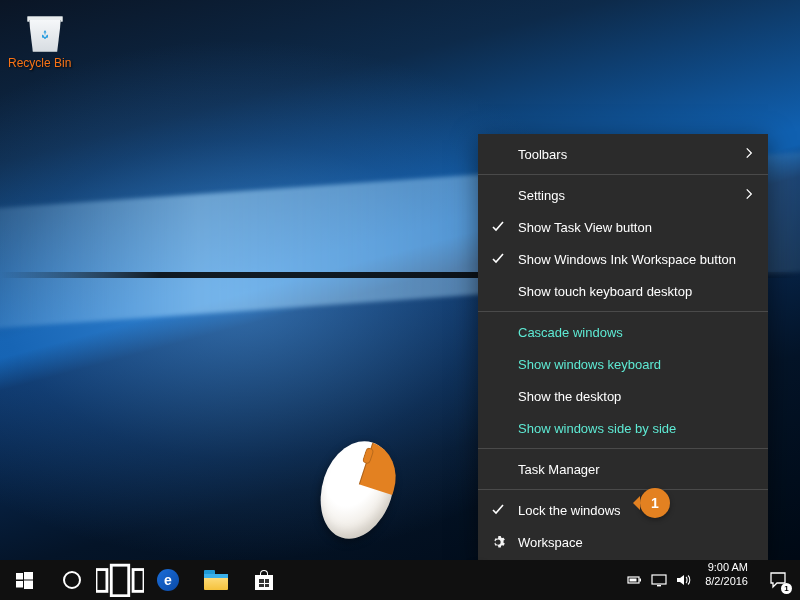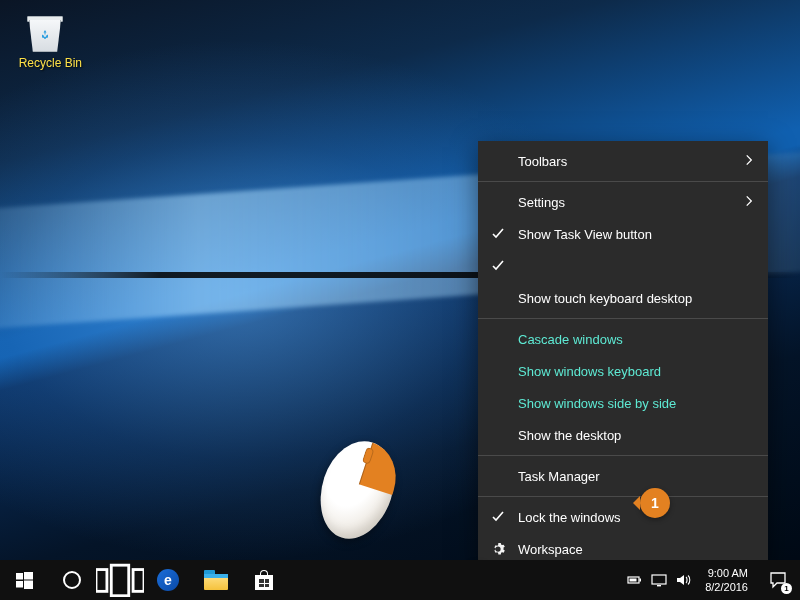--- a/index.html
+++ b/index.html
@@ -23,21 +23,21 @@
   filter: blur(2px);
 }
 .darkline {
   position: absolute; left: 0; top: 272px; width: 100%; height: 6px;
   background: linear-gradient(90deg, transparent, rgba(0,0,0,0.85) 20%, rgba(0,0,0,0.85) 80%, transparent);
 }
 
 
 .desktop-icon {
   position: absolute; top: 6px; left: 8px;
-  width: 74px; text-align: right; color: #fde047;
+  width: 74px; text-align: left; color: #f97316;
   font-size: 12px; cursor: pointer;
 }
 .desktop-icon .iconimg { width: 48px; height: 48px; margin: 0 auto 2px; position: relative; }
 .bin-body {
   position: absolute; bottom: 2px; left: 8px; width: 32px; height: 32px;
   background: linear-gradient(180deg, #f5f7f9 0%, #d8dde2 100%);
   border: 1px solid #aab2b8; border-top: none;
   clip-path: polygon(0 0, 100% 0, 88% 100%, 12% 100%);
 }
 .bin-lid {
@@ -70,31 +70,31 @@
 }
 .explorer { width: 24px; height: 20px; position: relative; }
 .explorer .tab { position: absolute; top: 0; left: 0; width: 11px; height: 5px; background: #1f9ad6; border-radius: 1px 1px 0 0; }
 .explorer .body { position: absolute; top: 4px; left: 0; width: 24px; height: 16px; background: linear-gradient(180deg, #ffe28a, #f5c23c); border-radius: 1px; }
 .explorer .accent { position: absolute; top: 4px; left: 0; width: 24px; height: 4px; background: #3ab0ea; }
 .store { width: 20px; height: 20px; position: relative; }
 .store .bag { position: absolute; bottom: 0; left: 1px; width: 18px; height: 15px; background: #fff; }
 .store .handle { position: absolute; top: 0; left: 6px; width: 8px; height: 7px; border: 1.5px solid #fff; border-bottom: none; border-radius: 4px 4px 0 0; }
 .store .win { position: absolute; bottom: 3px; left: 5px; width: 10px; height: 8px; }
 
-.tb-right { margin-left: auto; display: flex; align-items: center; height: 100%; }
+.tb-right { margin-left: auto; display: flex; height: 100%; }
 .tray-icons { display: flex; align-items: center; gap: 8px; padding: 0 6px; }
 .tray-icons svg { width: 16px; height: 16px; }
 .clock { font-size: 11px; line-height: 1.3; text-align: right; padding: 0 8px; cursor: pointer; }
 .actioncenter { width: 44px; height: 40px; display: flex; align-items: center; justify-content: center; cursor: pointer; position: relative; }
 .actioncenter svg { width: 18px; height: 18px; }
 .badge { position: absolute; bottom: 6px; right: 8px; width: 11px; height: 11px; background: #fff; color: #000; border-radius: 50%; font-size: 8px; display: flex; align-items: center; justify-content: center; font-weight: 600; }
 
 
 .context-menu {
-  position: absolute; right: 32px; bottom: 31px; width: 290px;
+  position: absolute; right: 32px; bottom: 38px; width: 290px;
   background: #2b2b2b; color: #fff; font-size: 13px;
   box-shadow: 0 6px 24px rgba(0,0,0,0.5);
   padding: 4px 0;
 }
 .cm-item {
   display: flex; align-items: center; height: 32px;
   padding: 0 14px 0 40px; position: relative; cursor: pointer;
 }
 .cm-item.disabled { color: #5eead4; cursor: default; }
 .cm-sep { height: 1px; background: #4a4a4a; margin: 4px 0; }
@@ -203,36 +203,37 @@
   <div class="cm-item">
     <span class="cm-check"><svg viewBox="0 0 14 14">
           <path d="M2 7l3 3 7-8" stroke="#fff" stroke-width="1.6" fill="none"></path>
         </svg></span>
     <span>Show Task View button</span>
   </div>
   <div class="cm-item">
     <span class="cm-check"><svg viewBox="0 0 14 14">
           <path d="M2 7l3 3 7-8" stroke="#fff" stroke-width="1.6" fill="none"></path>
         </svg></span>
+    <span>Show Windows Ink Workspace button</span>
   </div>
   <div class="cm-item">
     <span>Show touch keyboard desktop</span>
   </div>
   <div class="cm-sep"></div>
   <div class="cm-item disabled">
     <span>Cascade windows</span>
   </div>
   <div class="cm-item disabled">
     <span>Show windows keyboard</span>
   </div>
+  <div class="cm-item">
+    <span>Show the desktop</span>
+  </div>
   <div class="cm-item disabled">
     <span>Show windows side by side</span>
-  </div>
-  <div class="cm-item">
-    <span>Show the desktop</span>
   </div>
   <div class="cm-sep"></div>
   <div class="cm-item">
     <span>Task Manager</span>
   </div>
   <div class="cm-sep"></div>
   <div class="cm-item">
     <span class="cm-check"><svg viewBox="0 0 14 14">
           <path d="M2 7l3 3 7-8" stroke="#fff" stroke-width="1.6" fill="none"></path>
         </svg></span>

